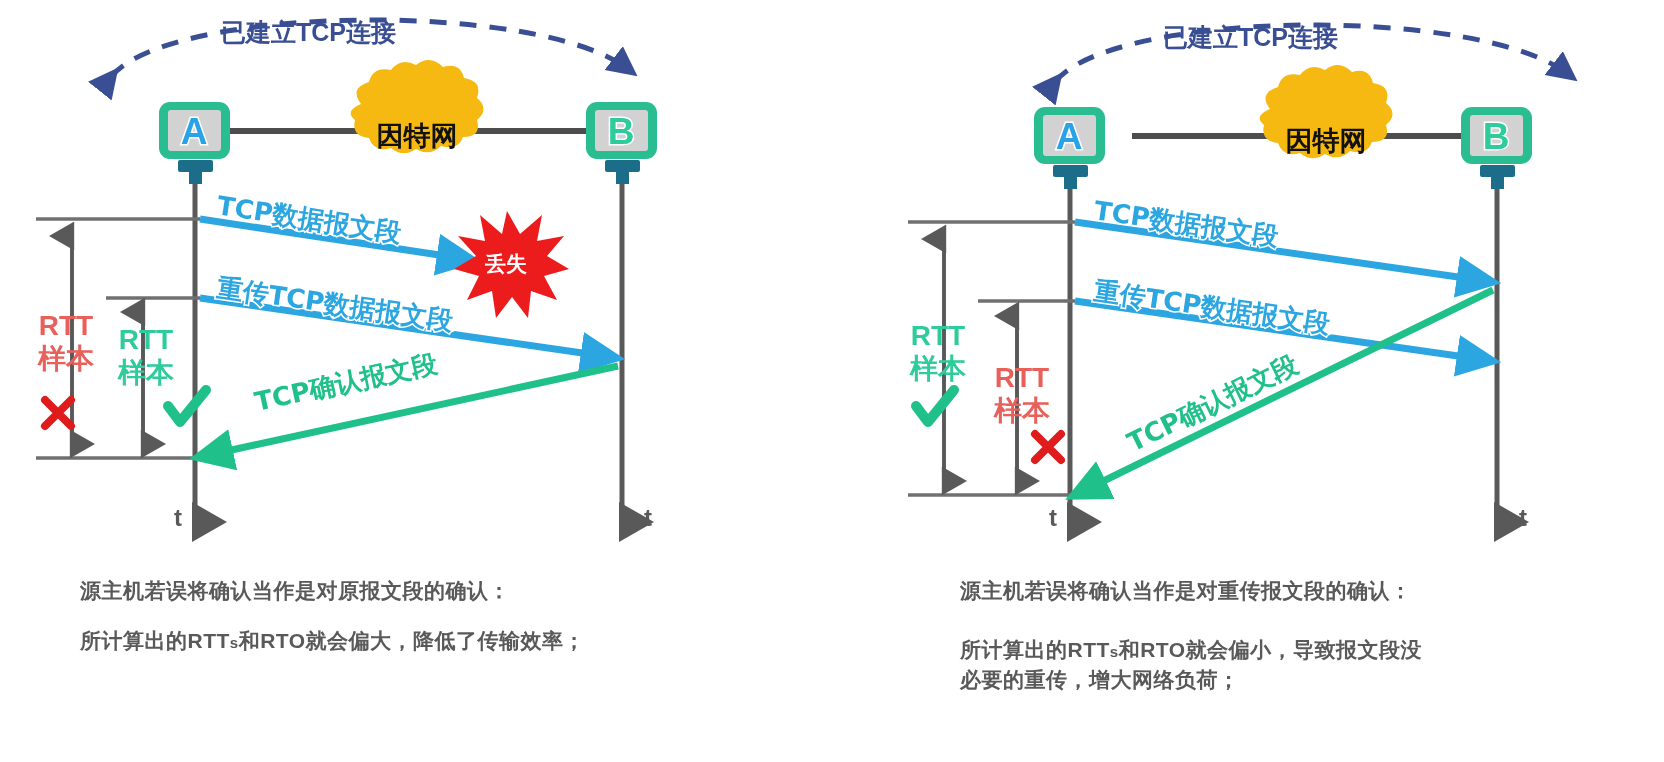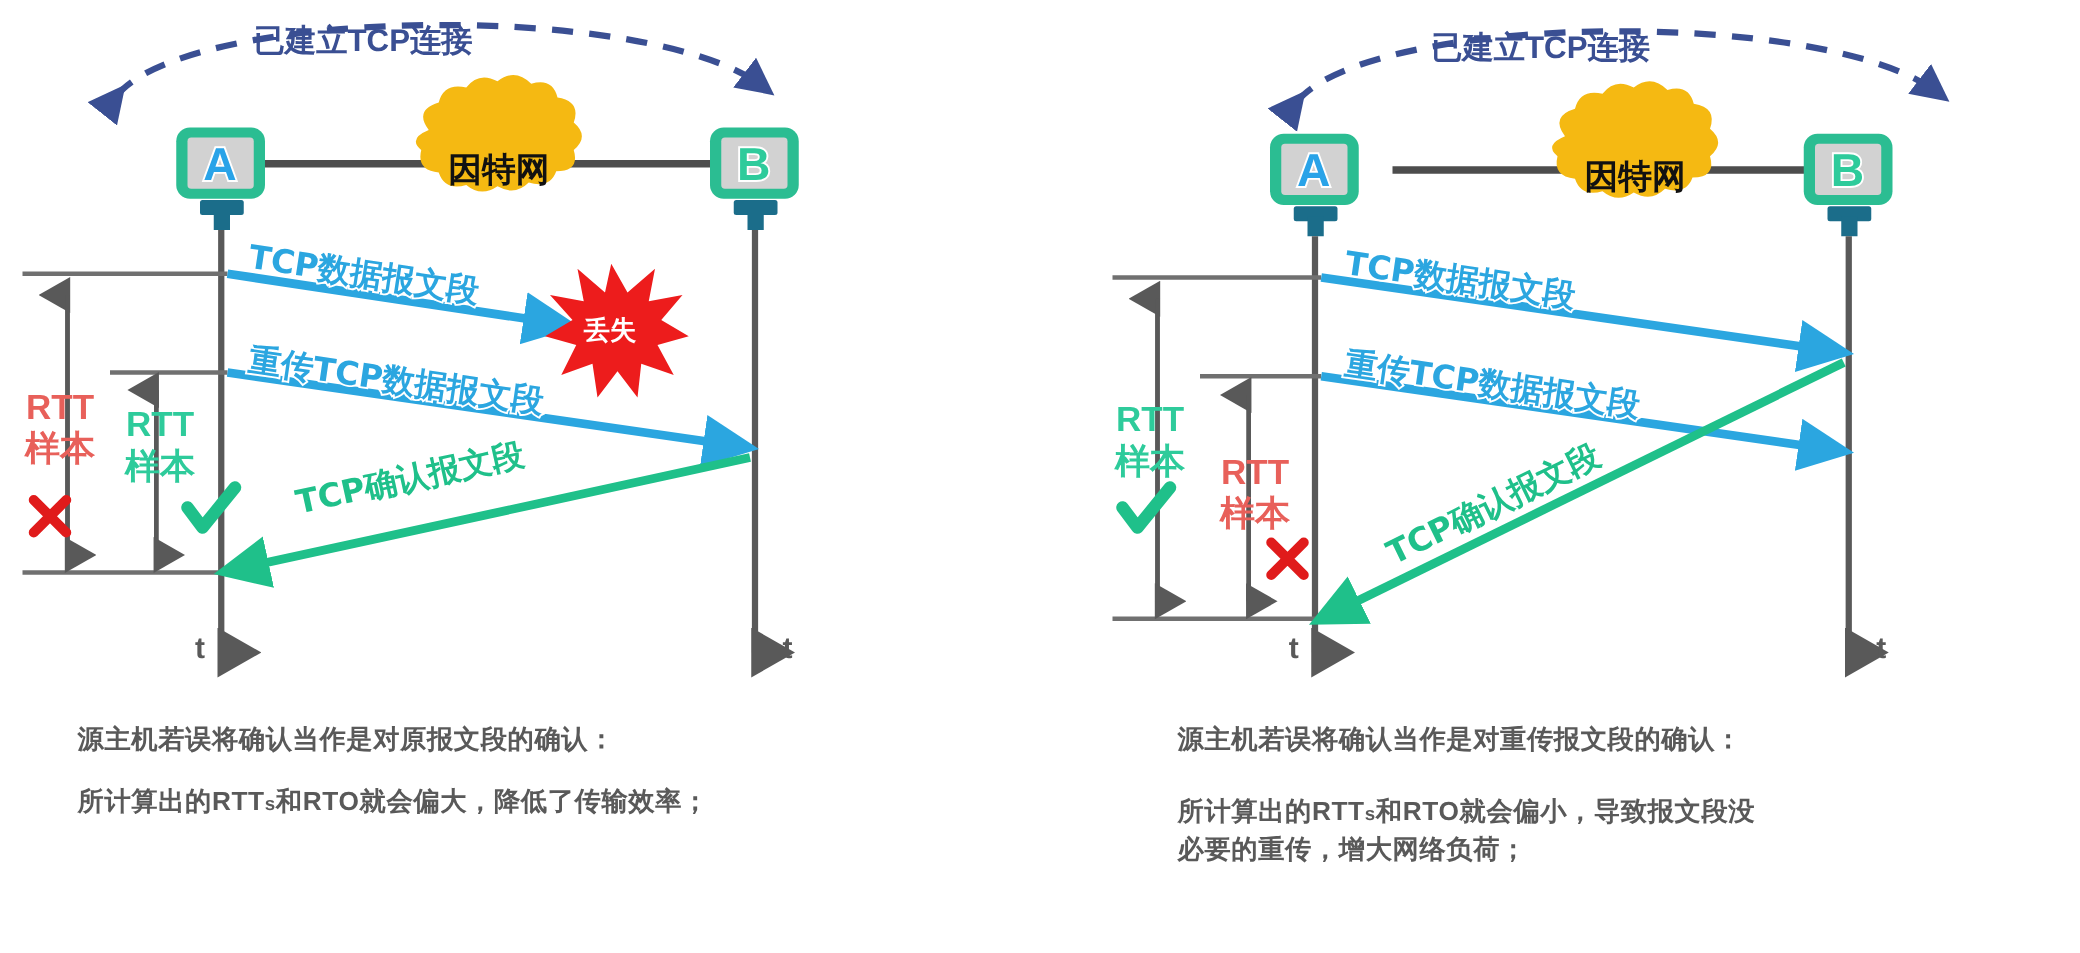--- a/index.html
+++ b/index.html
@@ -1,20 +1,20 @@
 <!DOCTYPE html>
 <html><head>
 <meta charset="utf-8">
 <style>
   html,body{margin:0;padding:0;background:#ffffff;}
   body{
     width:1664px;height:762px;overflow:hidden;position:relative;
     font-family:"Liberation Sans","DejaVu Sans",sans-serif;
   }
-  .panel{position:absolute;top:0;width:832px;height:762px;}
+  .panel{position:absolute;top:0;width:832px;height:762px;margin-left:18px;}
   .panel.left{left:0;}
   .panel.right{left:832px;}
   .svgwrap{position:absolute;left:0;top:0;width:832px;height:560px;}
   .caption{
     position:absolute;left:0;top:560px;width:832px;height:202px;
   }
   .cap-line{
     position:absolute;
     color:#595959;
     font-weight:bold;

